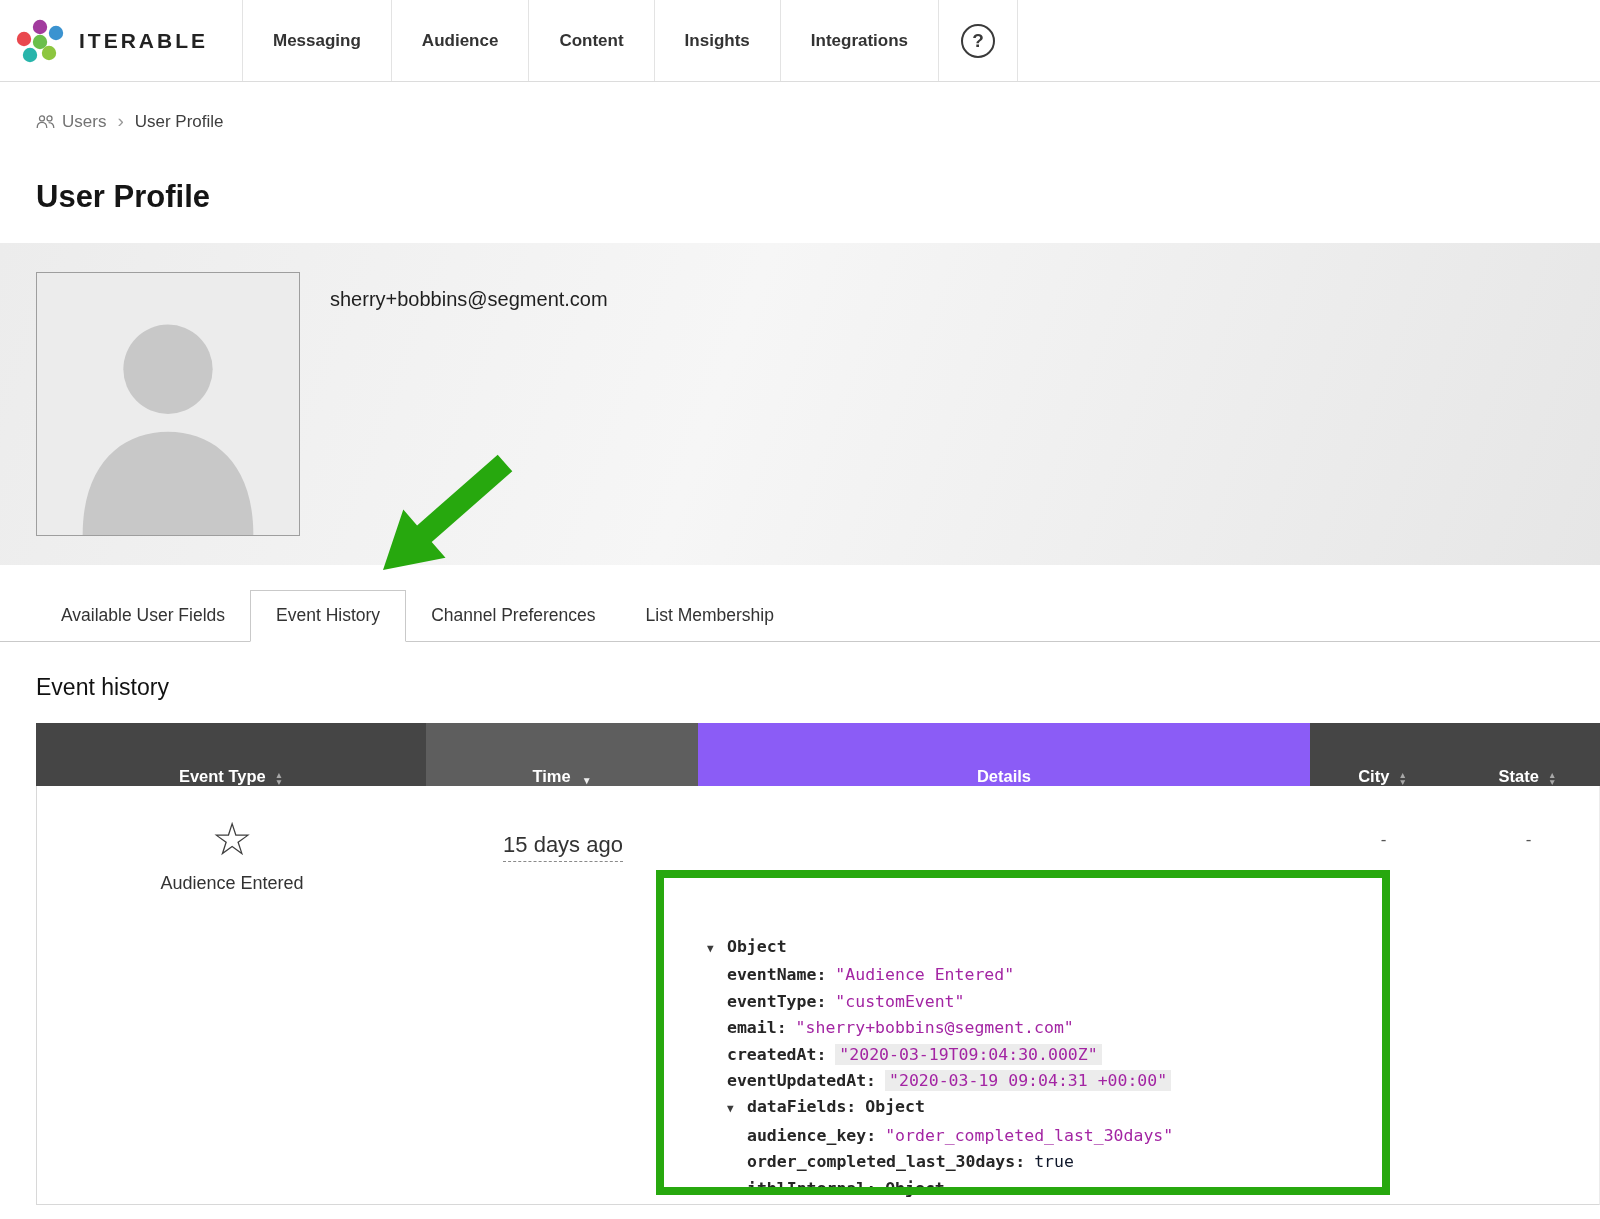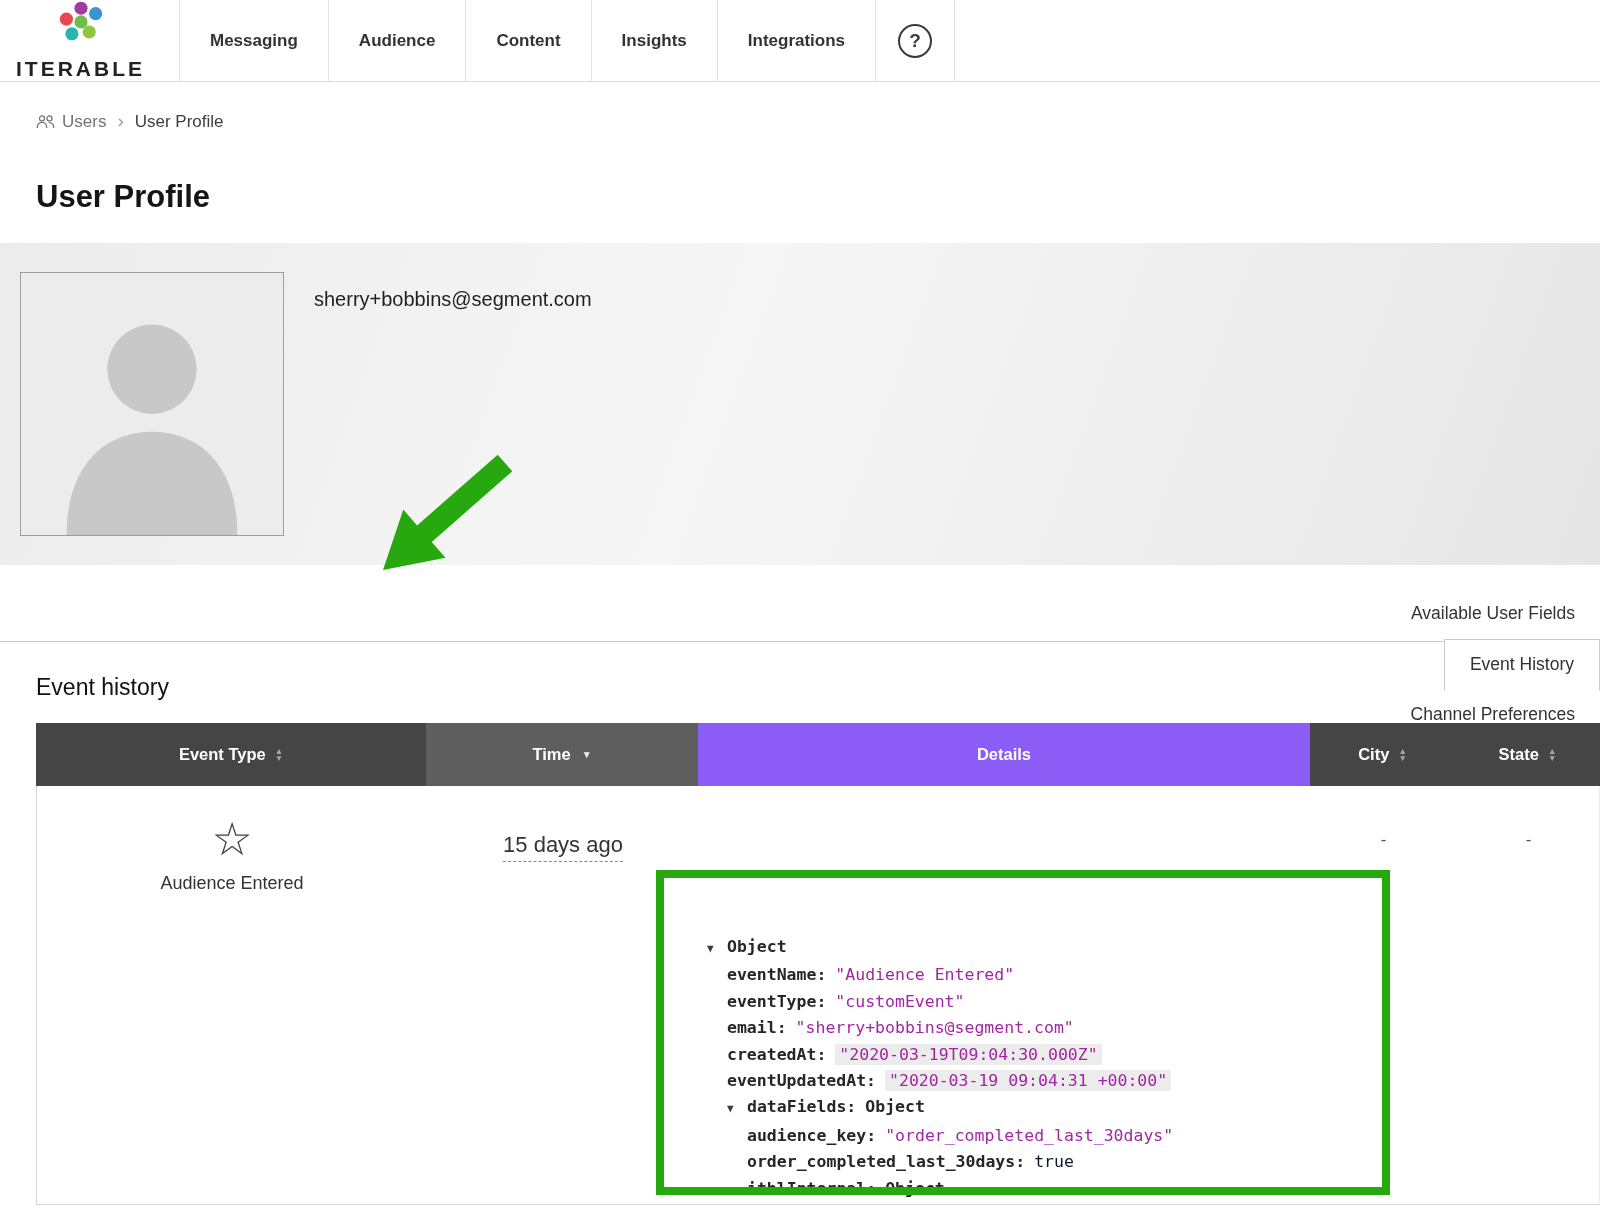--- a/index.html
+++ b/index.html
@@ -1,53 +1,53 @@
 <!DOCTYPE html>
 <html><head>
 <meta charset="utf-8">
 <style>
   * { margin:0; padding:0; box-sizing:border-box; }
   body { background:#fff; font-family:"Liberation Sans", sans-serif; }
   .screen { position:relative; width:1600px; height:1219px; background:#fff; overflow:hidden; }
 
   
   .topnav { display:flex; align-items:stretch; height:82px; border-bottom:1px solid #dcdcdc; background:#fff; }
-  .brand { display:flex; align-items:center; gap:15px; padding:0 34px 0 16px;flex-direction:column; }
+  .brand { display:flex; align-items:center; gap:15px; padding:0 34px 0 16px; }
   .brand-text { font-size:21px; font-weight:bold; letter-spacing:3px; color:#222; }
   .nav-item { display:flex; align-items:center; padding:0 30px; font-size:17px; font-weight:bold; color:#333; border-left:1px solid #e3e3e3; cursor:pointer; }
   .nav-help { width:80px; display:flex; align-items:center; justify-content:center; border-left:1px solid #e3e3e3; border-right:1px solid #e3e3e3; cursor:pointer; }
   .help-circle { width:34px; height:34px; border:2.5px solid #3a3a3a; border-radius:50%; display:flex; align-items:center; justify-content:center; font-size:19px; font-weight:bold; color:#3a3a3a; }
 
   
   .breadcrumb { display:flex; align-items:flex-end; gap:11px; padding:28px 36px 0; font-size:17px; }
   .crumb-root { color:#737373; display:flex; align-items:center; gap:7px; cursor:pointer; }
   .crumb-sep { color:#9a9a9a; font-size:19px; }
   .crumb-current { color:#3e3e3e; }
 
   
   .page-title { font-size:31px; line-height:40px; font-weight:600; color:#151515; margin:45px 36px 26px; }
 
   
-  .hero { height:322px; background:linear-gradient(110deg,#ececec 0%,#f6f6f6 45%,#e6e6e6 100%); display:flex; gap:30px; padding-left:20px; }
+  .hero { height:322px; background:linear-gradient(110deg,#ececec 0%,#f6f6f6 45%,#e6e6e6 100%); display:flex; gap:30px; padding-left:36px; }
   .avatar { width:264px; height:264px; margin-top:29px; background:#ececec; border:1px solid #9e9e9e; flex:0 0 auto; }
   .avatar svg { display:block; width:100%; height:100%; }
   .hero-email { font-size:20px; color:#1f1f1f; margin-top:45px; }
 
   
-  .tabs { display:flex; align-items:flex-end; padding-left:36px; margin-top:24px; border-bottom:1px solid #c9c9c9; height:53px;flex-direction:column; }
+  .tabs { display:flex; align-items:flex-end; padding-left:36px; margin-top:24px; border-bottom:1px solid #c9c9c9; height:53px; }
   .tab { padding:14px 25px 15px; font-size:17.5px; color:#333; cursor:pointer; white-space:nowrap; }
   .tab.active { background:#fff; border:1px solid #c9c9c9; border-bottom:1px solid #fff; margin-bottom:-1px; }
 
   .section-heading { font-size:23px; font-weight:500; color:#111; margin:32px 36px 22px; }
 
   
   .etable { margin-left:36px; width:1564px; }
   .thead, .trow { display:grid; grid-template-columns:390px 272px 612px 145px 145px; }
   .thead { height:63px; }
-  .th { display:flex; align-items:center; justify-content:center; gap:9px; color:#fff; font-weight:bold; font-size:16.5px; background:#454545; cursor:pointer; }
+  .th { display:flex; align-items:flex-end; justify-content:center; gap:9px; color:#fff; font-weight:bold; font-size:16.5px; background:#454545; cursor:pointer; }
   .sort { display:flex; flex-direction:column; line-height:7px; font-size:8.5px; color:#a8a8a8; }
   .th-caret { font-size:10px; color:#f0f0f0; margin-left:2px; }
   .trow { min-height:408px; background:#fff; border-left:1px solid #d8d8d8; border-right:1px solid #ececec; border-bottom:1px solid #d8d8d8; }
   .cell-event { display:flex; flex-direction:column; align-items:center; padding-top:30px; }
   .star { font-size:46px; line-height:1; color:#3f3f3f; }
   .event-label { font-size:18px; color:#333; margin-top:11px; }
   .cell-time { display:flex; justify-content:center; align-items:flex-start; padding-top:46px; }
   .time-link { font-size:22px; color:#333; border-bottom:1px dashed #8a8a8a; padding-bottom:3px; cursor:pointer; }
   .cell-dash { display:flex; justify-content:center; align-items:flex-start; padding-top:44px; color:#555; font-size:17px; }
 

